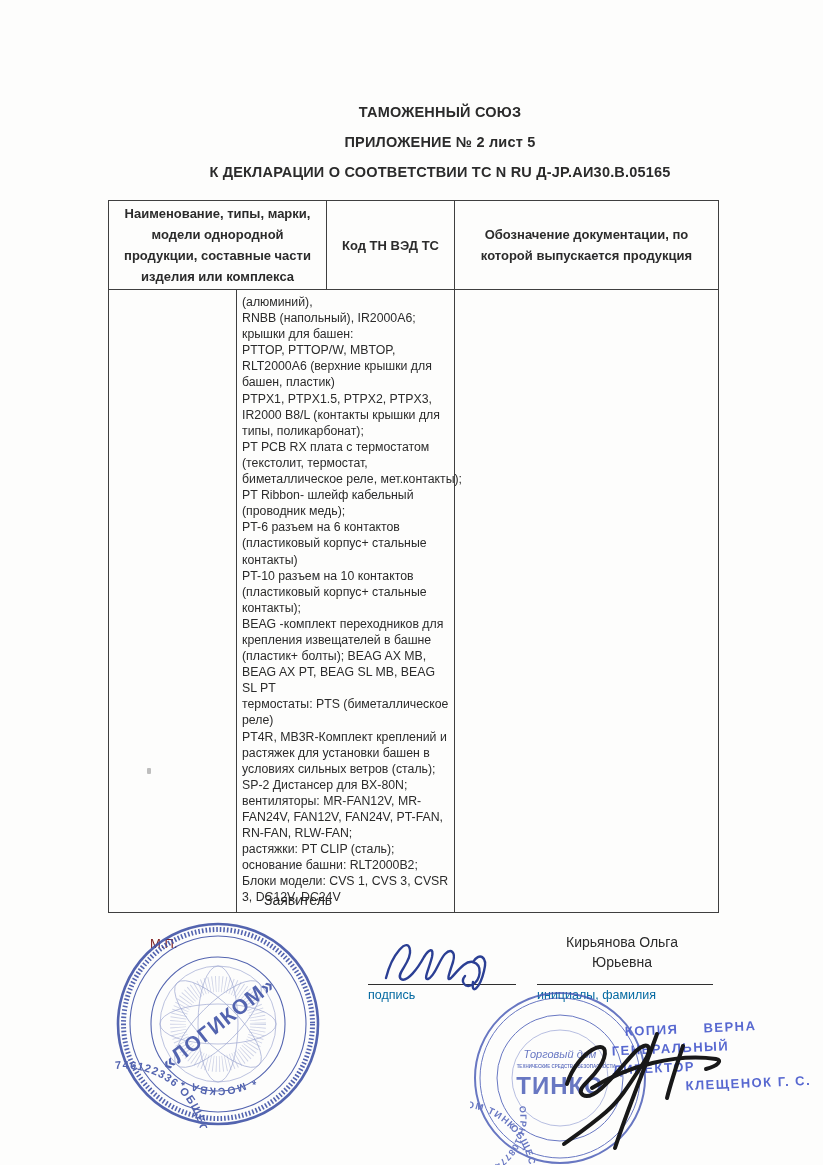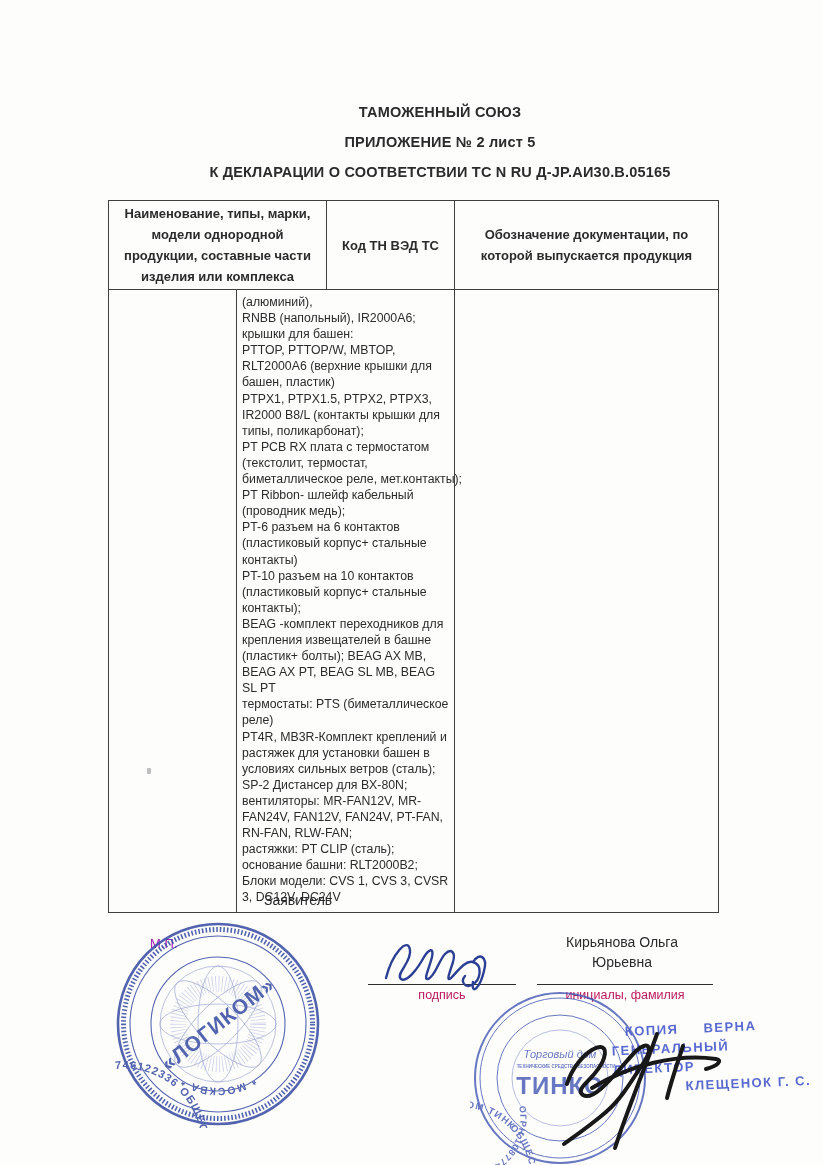--- a/index.html
+++ b/index.html
@@ -20,28 +20,28 @@
   .c1{width:128px;}
   .c2{width:218px;}
   .c3{flex:1;}
   .head-cell{display:flex;align-items:center;justify-content:center;
     font-weight:bold;font-size:13px;line-height:21px;text-align:center;padding:2px 8px;}
   .tbl-body{border-top:1.4px solid #3f3f3f;}
   .body-c2{padding:4px 3px 6px 5px;font-size:12.3px;line-height:16.1px;}
   .tline{white-space:nowrap;}
   
   .lbl{position:absolute;font-size:13px;}
-  .mp-label{left:150px;top:936px;color:#a21caf;}
+  .mp-label{left:150px;top:936px;color:#7f1d1d;}
   .applicant-label{left:264px;top:892px;font-size:14px;}
   .name-block{position:absolute;left:557px;top:932px;width:130px;text-align:center;
     font-size:14px;line-height:20px;}
   .sig-line{position:absolute;height:0;border-top:1.6px solid #2e2e2e;}
   .line-left{left:368px;top:984px;width:148px;}
   .line-right{left:537px;top:984px;width:176px;}
-  .caption{position:absolute;font-size:12.5px;text-align:center;color:#be185d;}
+  .caption{position:absolute;font-size:12.5px;color:#0369a1;}
   .cap-left{left:368px;top:988px;width:148px;}
   .cap-right{left:537px;top:988px;width:176px;}
   
   .stamp-logikom{position:absolute;left:114px;top:920px;opacity:.88;}
   .stamp-tinko{position:absolute;left:470px;top:988px;opacity:.8;}
   .copy-stamp{
     position:absolute;left:612px;top:1018px;width:202px;
     color:#4a5ccd;font-weight:bold;font-size:13px;line-height:19px;
     transform:rotate(-2.5deg);letter-spacing:1.5px;opacity:.92;
   }

